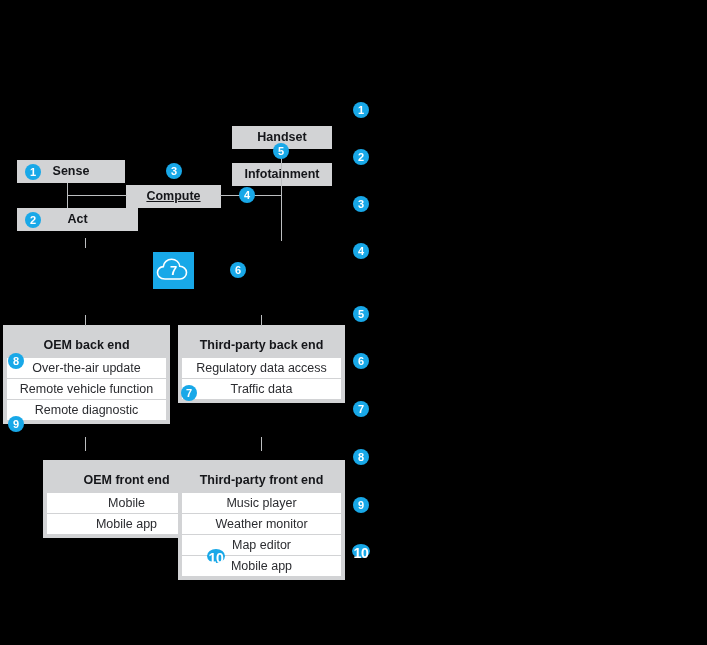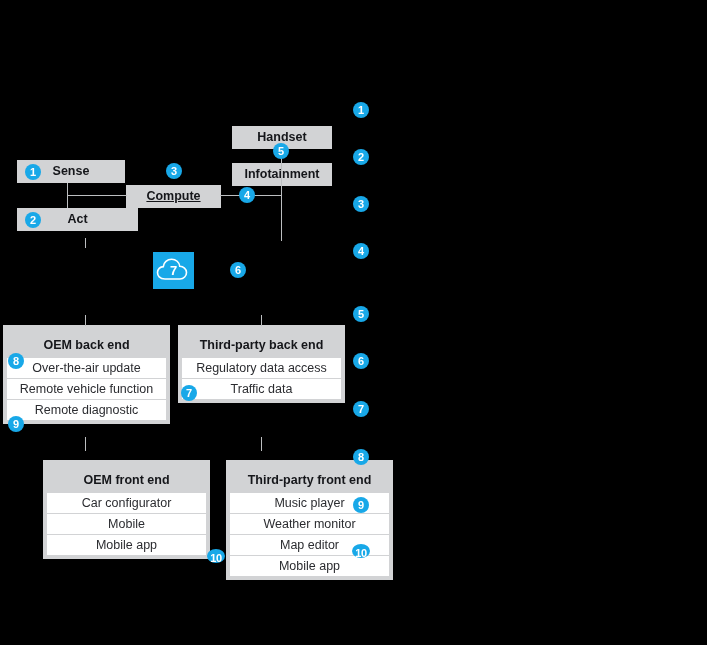--- a/index.html
+++ b/index.html
@@ -8,21 +8,21 @@
 
   .canvas{position:absolute;left:0;top:0;width:707px;height:645px;}
 
   
   .marker{
     position:absolute;width:16px;height:16px;border-radius:50%;
     background:#18A8E8;color:#fff;font-size:11px;font-weight:bold;
     line-height:16px;text-align:center;letter-spacing:-0.3px;
     box-sizing:border-box;z-index:40;
   }
-  .marker.wide{width:18px;height:14px;line-height:18px;font-size:11px;}
+  .marker.wide{width:18px;height:14px;line-height:18px;font-size:14px;}
 
   
   .legend-marker{left:353px;}
 
   
   .vehicle-panel{
     position:absolute;left:3px;top:100px;width:341px;height:138px;
     background:#ffffff;box-sizing:border-box;
   }
   .vehicle-header{
@@ -142,31 +142,28 @@
     </div>
     <div class="stack-row">
       <span>Traffic data</span>
     </div>
   </div>
   <div class="marker" style="left:181px;top:385px;">7</div>
 
   <div class="stack" style="left:3px;top:460px;width:167px;margin-left:40px;">
     <div class="stack-title">OEM front end</div>
     <div class="stack-row">
-      <span>Car configurator</span>
-    </div>
-    <div class="stack-row">
       <span>Mobile</span>
     </div>
     <div class="stack-row">
       <span>Mobile app</span>
     </div>
   </div>
 
-  <div class="stack" style="left:178px;top:460px;width:167px;margin-left:48px;">
+  <div class="stack" style="left:178px;top:460px;width:167px;">
     <div class="stack-title">Third-party front end</div>
     <div class="stack-row">
       <span>Music player</span>
     </div>
     <div class="stack-row">
       <span>Weather monitor</span>
     </div>
     <div class="stack-row">
       <span>Map editor</span>
     </div>

